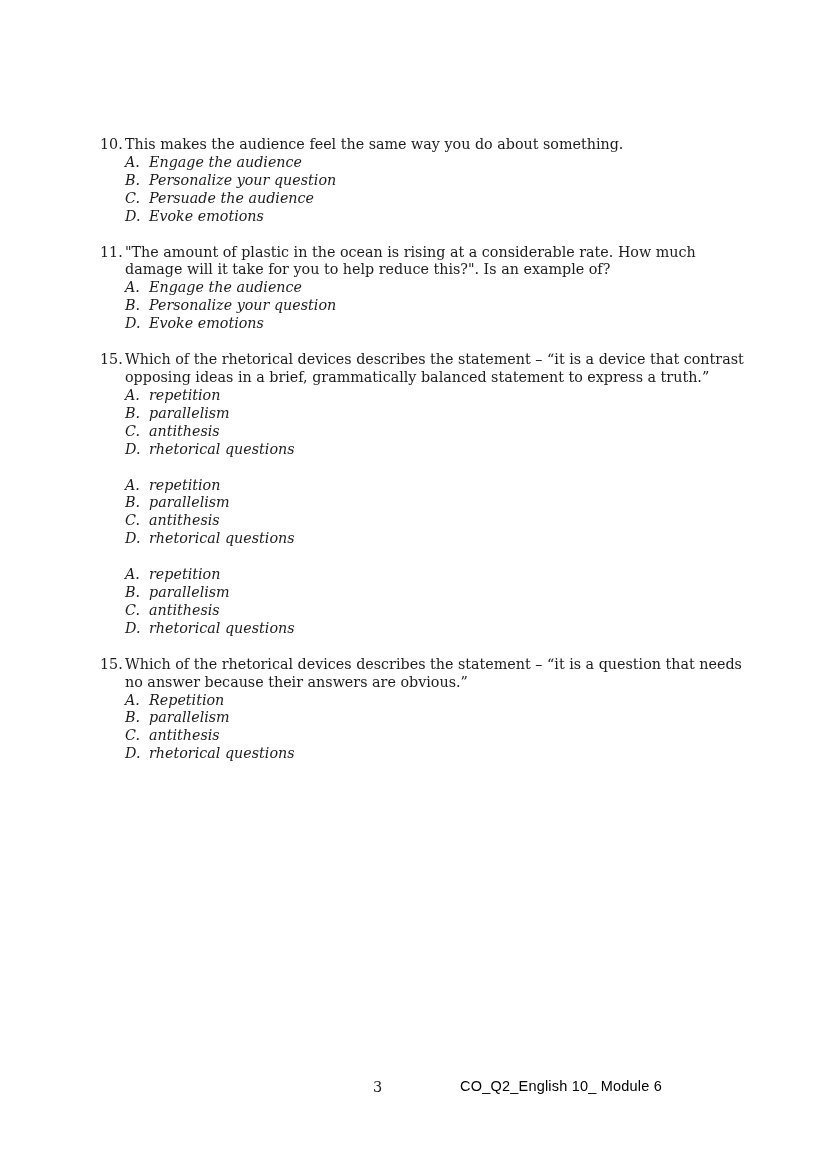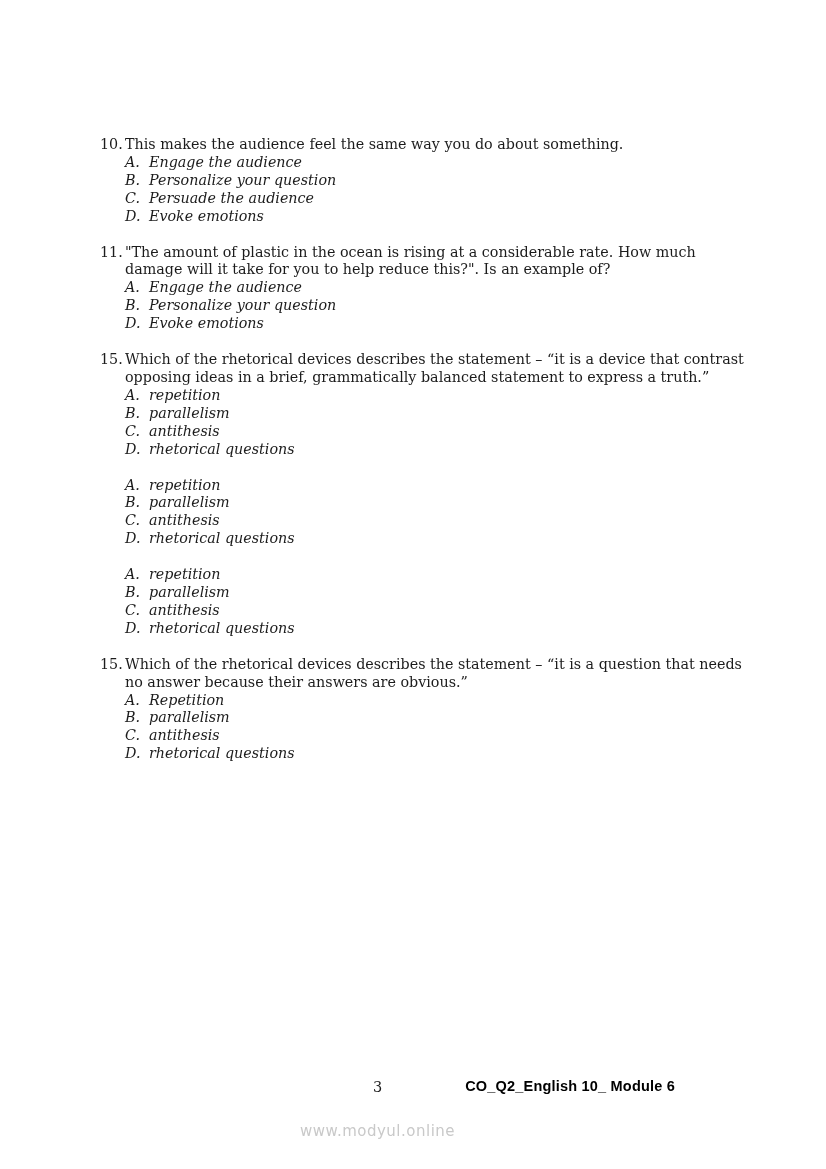--- a/index.html
+++ b/index.html
@@ -31,23 +31,23 @@
     top: 1079px;
     left: 0;
     width: 100%;
     text-align: center;
     font-size: 14.5px;
     line-height: 17px;
   }
   .footer-module {
     position: absolute;
     top: 1078px;
-    right: 80px;
+    right: 93px;
     font-family: "Liberation Sans", sans-serif;
-    font-weight: bold;
+    font-weight: normal;
     font-size: 14.5px;
     line-height: 17px;
     color: var(--module-text, #000000);
     letter-spacing: 0.2px;
   }
   .watermark {
     position: absolute;
     top: 1123px;
     left: 0;
     width: 100%;
@@ -99,14 +99,13 @@
       <div class="question">
         <div class="q-line"><span class="q-num">15.</span><span class="q-text">Which of the rhetorical devices describes the statement – “it is a question that needs no answer because their answers are obvious.”</span></div>
         <div class="option"><span class="opt-letter">A.</span><span class="opt-text">Repetition</span></div>
         <div class="option"><span class="opt-letter">B.</span><span class="opt-text">parallelism</span></div>
         <div class="option"><span class="opt-letter">C.</span><span class="opt-text">antithesis</span></div>
         <div class="option"><span class="opt-letter">D.</span><span class="opt-text">rhetorical questions</span></div>
       </div>
     </div>
   <div class="footer-page-number">3</div>
   <div class="footer-module">CO_Q2_English 10_ Module 6</div>
-  <div class="watermark">www.modyul.online</div>
 </div>
 
 </body></html>

